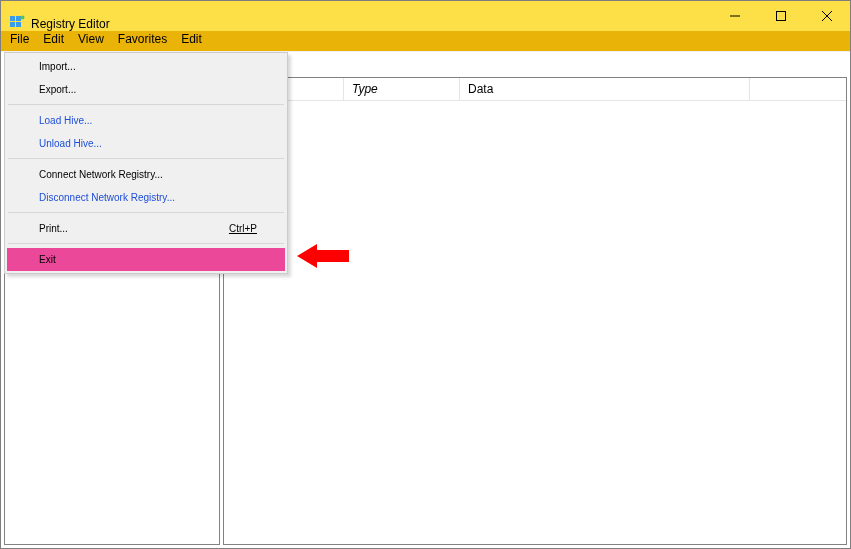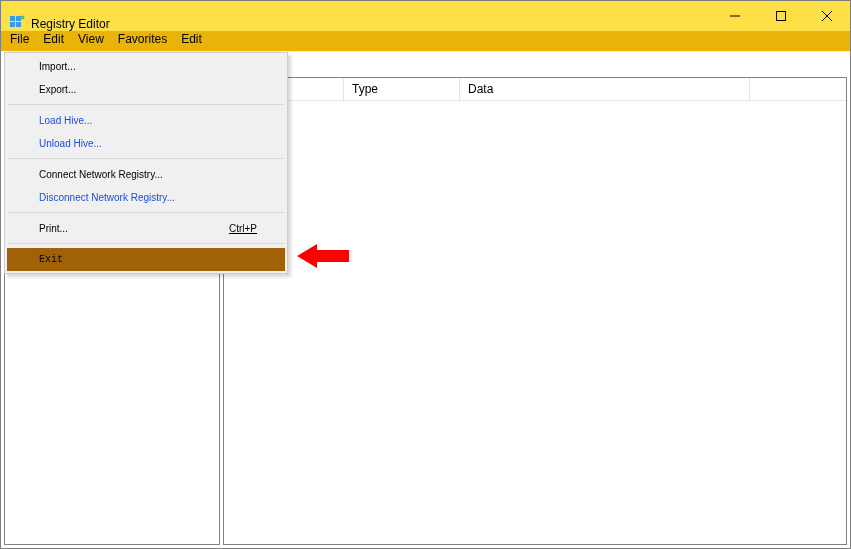--- a/index.html
+++ b/index.html
@@ -13,36 +13,36 @@
     .win-btn svg { pointer-events:none; }
     .menubar { height:20px; display:flex; align-items:flex-start; padding:0 2px; font-size:12px; background:#eab308; border-bottom:0; }
     .menubar-item { padding:1px 7px; cursor:default; }
     .address-bar-zone { height:23px; border-top:1px solid #f0f0f0; background:#fff; }
     .content { flex:1; display:flex; padding:3px; gap:3px; overflow:hidden; }
     .tree-pane { width:216px; border:1px solid #828282; background:#fff; }
     .list-pane { flex:1; border:1px solid #828282; background:#fff; display:flex; flex-direction:column; }
     .list-header { display:flex; height:23px; border-bottom:1px solid #e5e5e5; }
     .col { display:flex; align-items:center; padding:0 8px; font-size:12px; border-right:1px solid #e5e5e5; }
     .col.name { width:120px; }
-    .col.type { width:116px; }
+    .col.type { width:116px;font-style:italic; }
     .col.data { flex:1; max-width:290px; }
     .dropdown {
       position:absolute;
       left:3px;
       top:51px;
       width:284px;
       background:#f0f0f0;
       border:1px solid #cccccc;
       box-shadow:3px 3px 3px rgba(0,0,0,0.15);
       padding:2px;
       z-index:10;
     }
     .dd-item { display:flex; align-items:center; height:23px; padding:0 28px 0 32px; font-size:10px; color:#000; }
     .dd-item.disabled { color:#1d4ed8; }
-    .dd-item.highlight { background:#a16207;font-family:Liberation Mono, monospace; }
+    .dd-item.highlight { background:#ec4899; }
     .dd-shortcut { margin-left:auto;text-decoration:underline; }
     .dd-sep { height:1px; background:#d7d7d7; margin:3px 1px 4px 1px; }
     .arrow-annotation {
       position:absolute;
       left:296px;
       top:242px;
       z-index:20;
       pointer-events:none;
     }
   </style>

